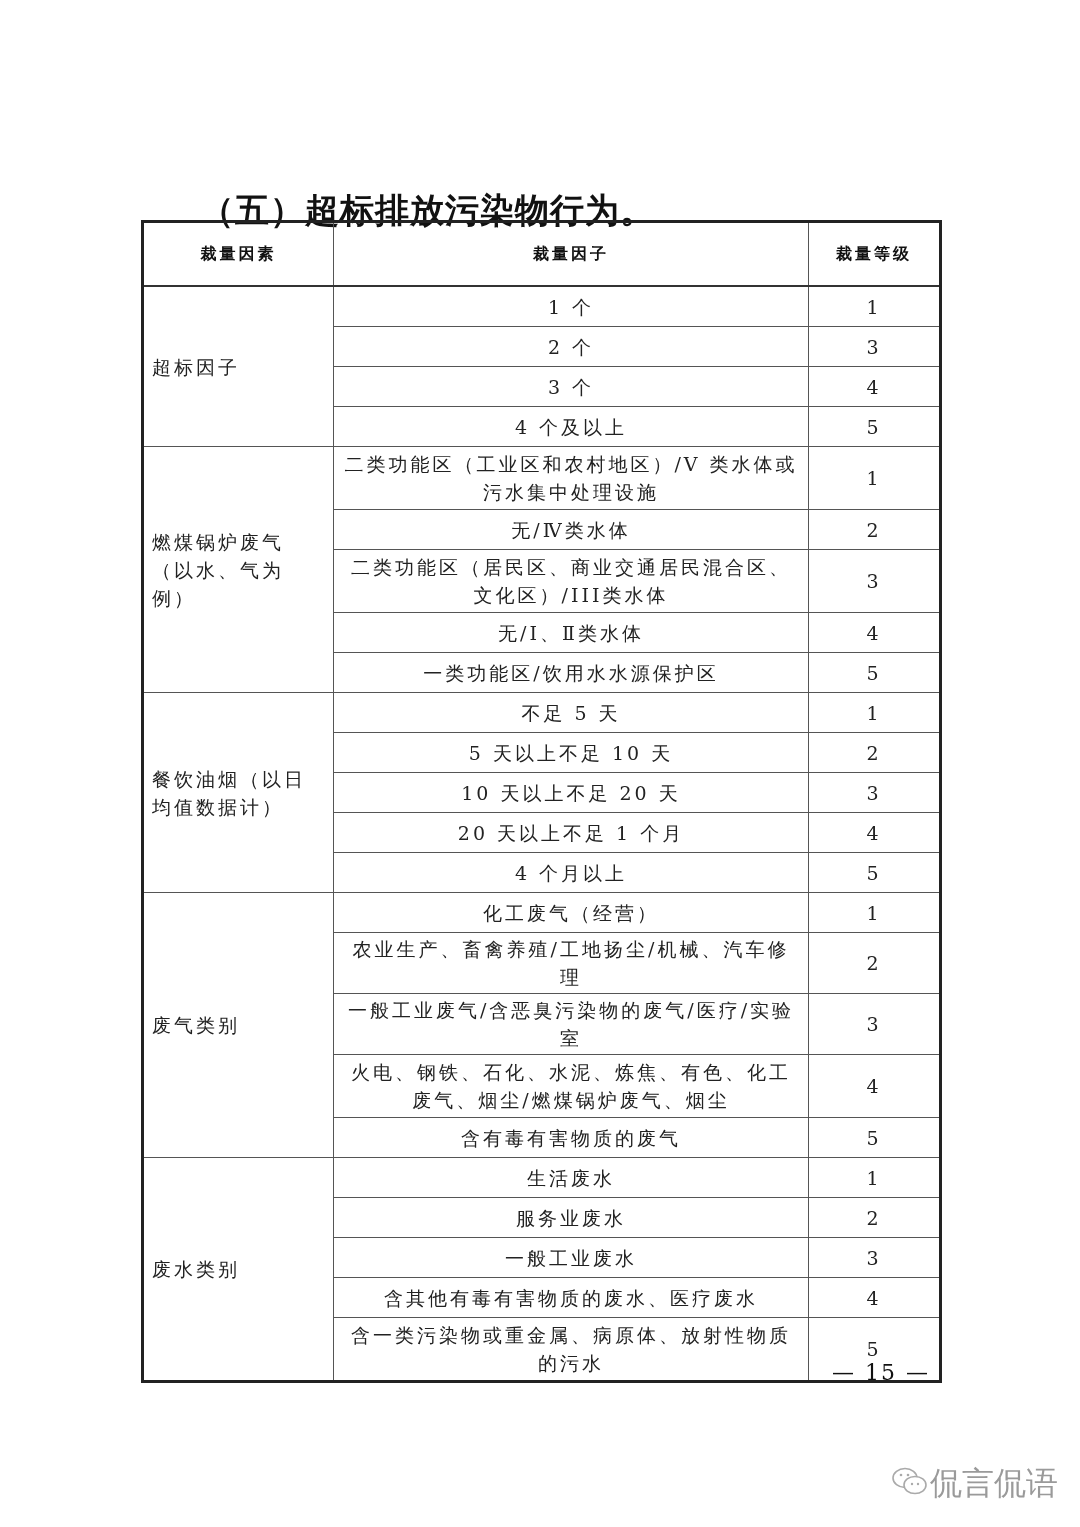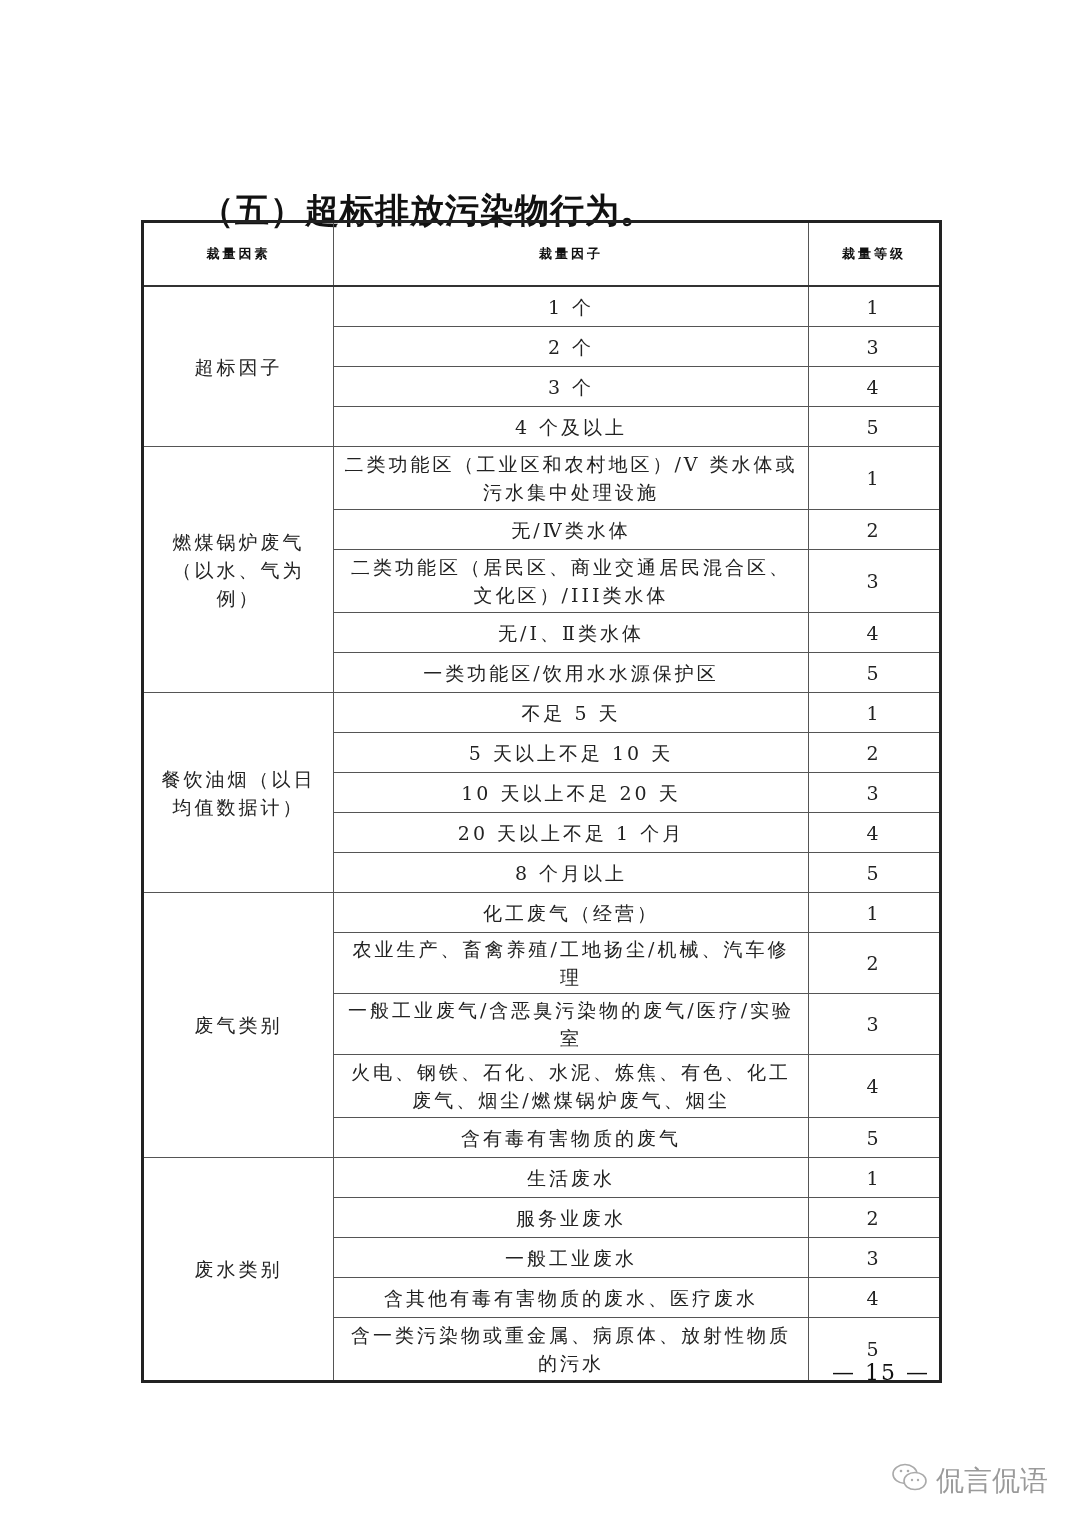--- a/index.html
+++ b/index.html
@@ -13,39 +13,39 @@
   }
   table.main {
     position:absolute; left:141px; top:220px; width:798px;
     border-collapse:collapse; border:3px solid #222;
     table-layout:fixed;
   }
   table.main td, table.main th {
     border:1px solid #555; font-size:19px; letter-spacing:3px;
   }
   table.main th {
-    height:60px; font-weight:bold; font-family:"DejaVu Sans", sans-serif; font-size:13px; color:#111;
+    height:60px; font-weight:bold; font-family:"DejaVu Sans", sans-serif; font-size:16px; color:#111;
     border-bottom:2px solid #333;
     margin-left:44px;
   }
   col.c1 { width:191px; }
   col.c2 { width:475px; }
   col.c3 { width:132px; }
-  td.factor { text-align:center; vertical-align:middle; line-height:28px; padding:0 8px; }
+  td.factor { text-align:left; vertical-align:middle; line-height:28px; padding:0 8px; }
   td.item { padding:2px 10px; line-height:28px; text-align:center; }
   td.level { text-align:center; letter-spacing:0; font-size:19px; }
   tr.r1 td { height:35px; }
   tr.r2 td { height:58px; }
   tr.r45 td { height:45px; }
   .footer-page {
     position:absolute; left:832px; top:1360px; font-size:22px; letter-spacing:2px; color:#111;
   }
   .watermark {
-    position:absolute; left:890px; top:1462px; display:flex; align-items:flex-start; gap:6px;
-    color:#9a9a9a; font-size:28px; font-family:"DejaVu Sans", sans-serif;
+    position:absolute; left:890px; top:1462px; display:flex; align-items:flex-end; 
+    color:#9a9a9a; font-size:32px; font-family:"DejaVu Sans", sans-serif;
   }
 </style>
 </head>
 <body>
 
 <div class="heading">（五）超标排放污染物行为。</div>
 
 <table class="main">
   <colgroup>
       <col class="c1">
@@ -112,21 +112,21 @@
     </tr>
     <tr class="r1">
       <td class="item">10 天以上不足 20 天</td>
       <td class="level">3</td>
     </tr>
     <tr class="r1">
       <td class="item">20 天以上不足 1 个月</td>
       <td class="level">4</td>
     </tr>
     <tr class="r1">
-      <td class="item">8 个月以上</td>
+      <td class="item">4 个月以上</td>
       <td class="level">5</td>
     </tr>
 
     <tr class="r1">
       <td class="factor" rowspan="5">废气类别</td>
       <td class="item">化工废气（经营）</td>
       <td class="level">1</td>
     </tr>
     <tr class="r45">
       <td class="item">农业生产、畜禽养殖/工地扬尘/机械、汽车修理</td>

